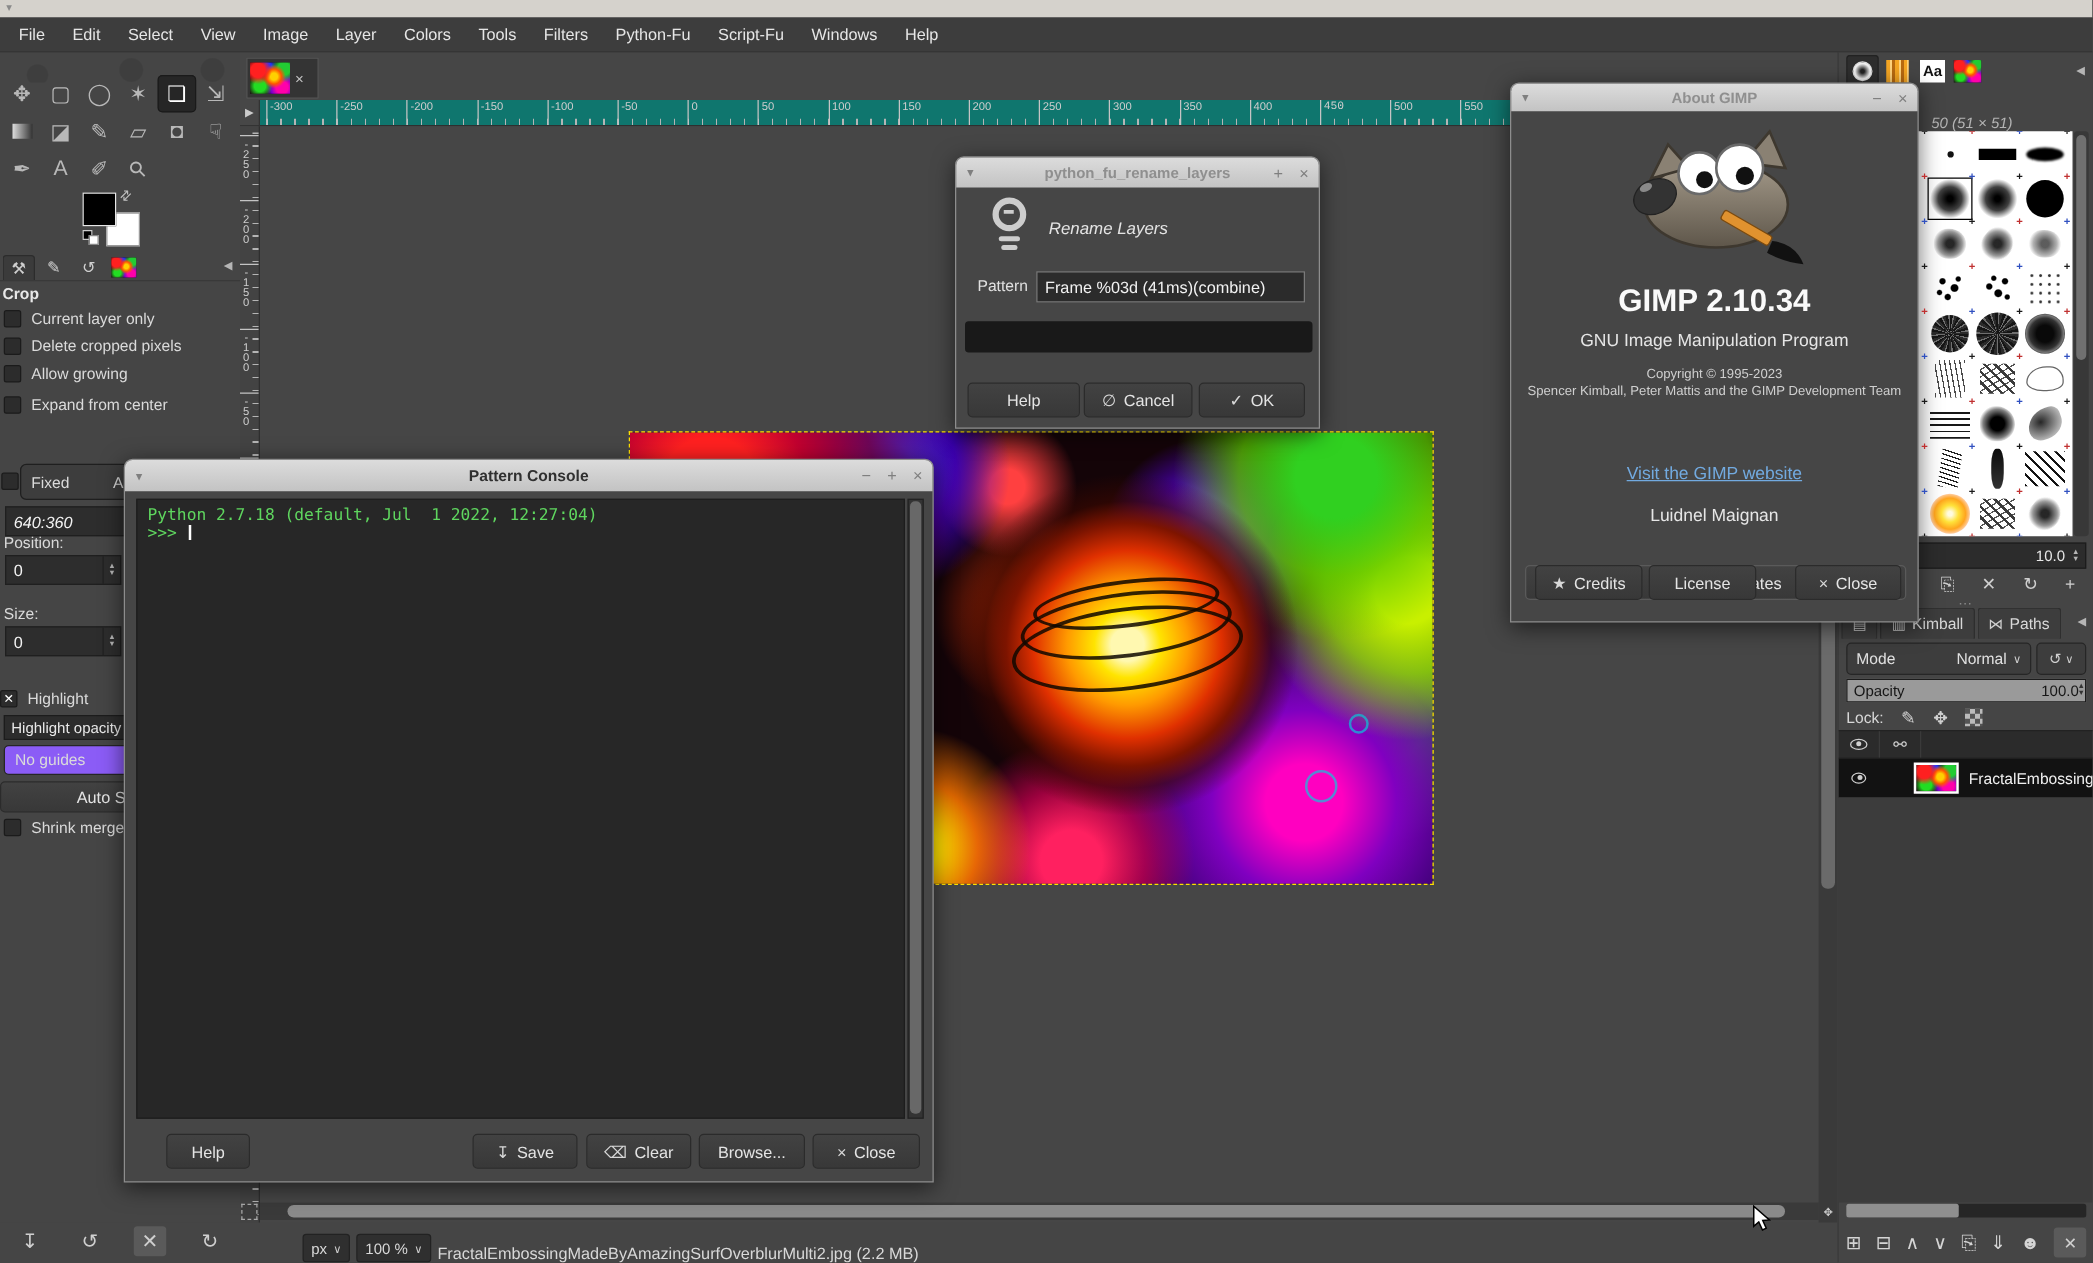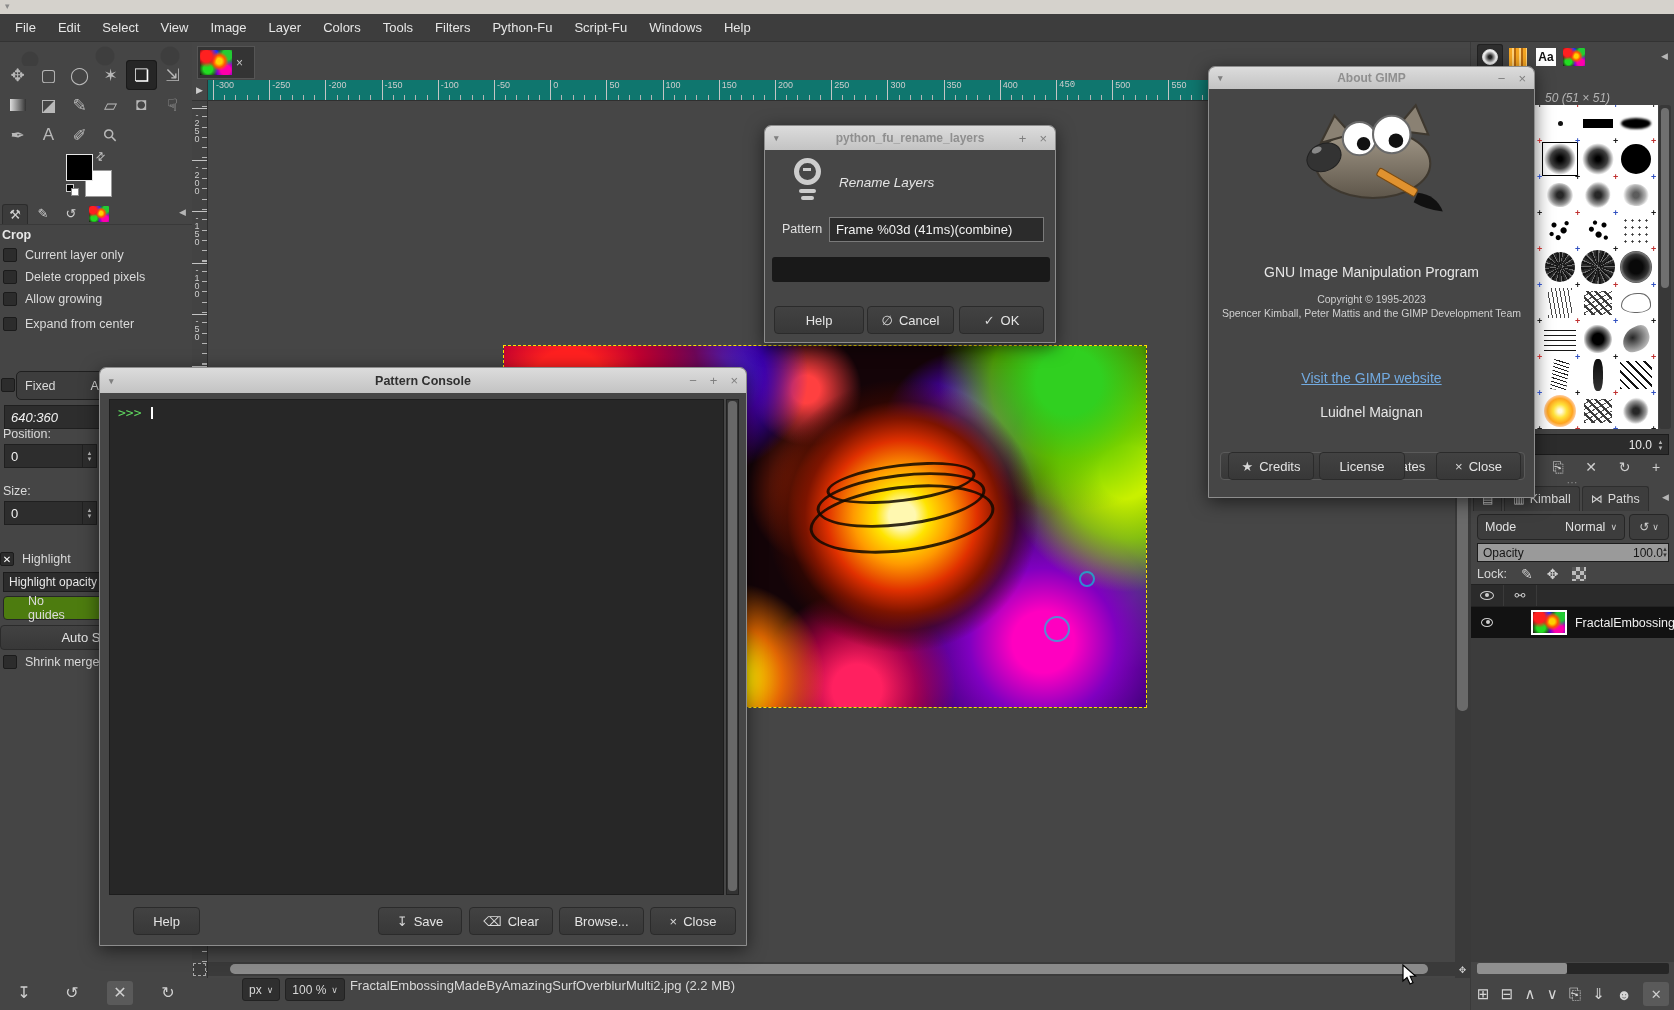--- a/index.html
+++ b/index.html
@@ -42,21 +42,21 @@
   #fixed-cb{position:absolute;left:1px;top:153px}
   .dd-arrow{font-size:9px;color:#cfcfcf}
   .tinput{background:#2d2d2d;border:1px solid #1f1f1f;color:#f2f2f2;display:flex;align-items:center;padding:0 6px;font-size:13px}
   #ratio-input{position:absolute;left:4px;top:180px;width:152px;height:24px;font-style:italic}
   #ratio-swap{position:absolute;left:158px;top:180px;width:26px;height:24px;background:#3a3a3a;border:1px solid #262626;display:flex;align-items:center;justify-content:center;color:#bbb;font-size:11px}
   .spinner{position:absolute;width:93px;height:24px}
   .spinner .tinput{width:100%;height:100%;padding-right:16px}
   .spin-arrows{position:absolute;right:1px;top:1px;width:14px;height:22px;display:flex;flex-direction:column;align-items:center;justify-content:center;color:#b5b5b5;font-size:6px;border-left:1px solid #202020}
   .slider{background:#2c2c2c;border:1px solid #1c1c1c;color:#e8e8e8;display:flex;align-items:center;padding:0 5px;font-size:12px}
   #hl-opacity{position:absolute;left:3px;top:347px;width:107px;height:20px}
-  #guides-dd{position:absolute;left:3px;top:371px;width:104px;height:24px;background:#4d7c0f;border:1px solid #262626;border-radius:4px;display:flex;align-items:center;padding:0 24px}
+  #guides-dd{position:absolute;left:3px;top:371px;width:104px;height:24px;background:#8b5cf6;border:1px solid #262626;border-radius:4px;display:flex;align-items:center;padding:0 8px}
   #auto-shrink{position:absolute;left:0px;top:400px;width:190px;height:25px}
   .gbtn{background:linear-gradient(#424242,#383838);border:1px solid #2b2b2b;border-radius:4px;color:#e4e4e4;font-size:13px;display:flex;align-items:center;justify-content:center;gap:6px;white-space:nowrap}
   #shrink-row{top:430px}
   #toolbox-footer{position:absolute;left:0;top:933px;width:192px;height:35px;display:flex;align-items:center;justify-content:space-around}
   .foot-ic{color:#cfcfcf;font-size:16px;width:26px;height:24px;display:flex;align-items:center;justify-content:center}
   .foot-ic.boxed{background:#5a5a5a;border-radius:3px}
   
   #canvas-region{position:absolute;left:192px;top:42px;width:1278px;height:968px;background:#464646}
   #image-tab{position:absolute;left:5px;top:4px;width:58px;height:33px;background:#343434;border:1px solid #555;display:flex;align-items:center;gap:4px;padding:2px}
   #image-tab .thumb{width:32px;height:25px}
@@ -93,21 +93,21 @@
   .bubble{position:absolute;border:2px solid rgba(0,210,220,.65);border-radius:50%}
   #bub1{left:540px;top:270px;width:26px;height:26px}
   #bub2{left:120px;top:190px;width:20px;height:20px}
   #bub3{left:575px;top:225px;width:16px;height:16px}
   #v-scroll{position:absolute;left:1263px;top:59px;width:15px;height:903px;background:#3a3a3a}
   #v-scroll .thumb{position:absolute;left:2px;top:240px;width:11px;height:370px;background:#6a6a6a;border-radius:5px}
   #h-scroll{position:absolute;left:16px;top:920px;width:1247px;height:14px;background:#3a3a3a}
   #h-scroll .thumb{position:absolute;left:22px;top:2px;width:1198px;height:10px;background:#8a8a8a;border-radius:5px}
   #quickmask{position:absolute;left:1px;top:921px;width:13px;height:13px;border:1px dashed #aaa;background:#3c3c3c}
   #navbtn{position:absolute;left:1264px;top:921px;width:13px;height:13px;color:#ccc;font-size:9px;display:flex;align-items:center;justify-content:center}
-  #statusbar{position:absolute;left:0;top:936px;width:1278px;height:32px;background:#454545;display:flex;align-items:flex-start;gap:5px;padding-left:50px;font-size:13px;color:#d8d8d8}
+  #statusbar{position:absolute;left:0;top:936px;width:1278px;height:32px;background:#454545;display:flex;align-items:flex-end;gap:5px;padding-left:50px;font-size:13px;color:#d8d8d8}
   .sdd{background:#2f2f2f;border:1px solid #222;border-radius:3px;height:23px;display:flex;align-items:center;gap:5px;padding:0 6px;font-size:12px}
   
   #right-panel{position:absolute;left:1470px;top:42px;width:204px;height:968px;background:#454545;border-left:1px solid #3a3a3a}
   #dock-tabs{position:absolute;left:6px;top:2px;display:flex;gap:2px;align-items:center}
   .dtab{width:26px;height:26px;display:flex;align-items:center;justify-content:center;border-radius:3px}
   .dtab.active{background:#2e2e2e;box-shadow:inset 0 0 0 1px #222}
   #tab-brushes .blob{width:16px;height:16px;border-radius:50%;background:radial-gradient(circle,#222 15%,#eee 60%,#fff 100%);border:1px solid #ddd}
   #tab-patterns .pat{width:18px;height:18px;background:repeating-linear-gradient(90deg,#f5a623 0 3px,#ffd27a 3px 5px,#b86a10 5px 7px)}
   #tab-fonts .aa{width:20px;height:18px;background:#fff;color:#111;font-size:12px;font-weight:bold;display:flex;align-items:center;justify-content:center}
   .fractal-mini{background-color:#1a0510;background-image:
@@ -720,20 +720,21 @@
     <span class="wmenu">▾</span>
     <span>Pattern Console</span>
     <span class="ctrls">
       <span>−</span>
       <span>+</span>
       <span>×</span>
     </span>
   </div>
   <div id="console-output">
     <div id="console-lines">
+        <div class="cline">Python 2.7.18 (default, Jul  1 2022, 12:27:04)</div>
       </div>
     <div class="cline"><span>&gt;&gt;&gt;</span> <span id="console-caret"></span></div>
   </div>
   <div id="console-scroll">
       <div class="thumb"></div>
     </div>
   <div class="btnrow">
     <div class="gbtn" id="pc-help">
         <span>Help</span>
       </div>
@@ -808,20 +809,21 @@
     <path d="M106,30 L126,6 L138,34 Z" fill="#8a8173" stroke="#3e382f" stroke-width="2"></path>
     <circle cx="72" cy="38" r="16" fill="#fff" stroke="#6a6a6a" stroke-width="2"></circle>
     <circle cx="103" cy="34" r="18" fill="#fff" stroke="#6a6a6a" stroke-width="2"></circle>
     <circle cx="76" cy="43" r="6.5" fill="#111"></circle>
     <circle cx="107" cy="40" r="7" fill="#111"></circle>
     <ellipse cx="38" cy="56" rx="17" ry="13" fill="#333" stroke="#222" transform="rotate(-25 38 56)"></ellipse>
     <ellipse cx="31" cy="49" rx="5" ry="3" fill="#cfcfcf" opacity=".55" transform="rotate(-25 31 49)"></ellipse>
     <rect x="92" y="66" width="42" height="8" rx="2" fill="#e0922f" stroke="#7a4a10" transform="rotate(30 92 66)"></rect>
     <path d="M128,90 Q146,92 152,108 Q136,106 124,99 Z" fill="#111"></path>
   </svg>
+  <div class="centered" id="about-name">GIMP 2.10.34</div>
   <div class="centered" id="about-sub">GNU Image Manipulation Program</div>
   <div class="centered" id="about-copy">Copyright © 1995-2023</div>
   <div class="centered" id="about-team">Spencer Kimball, Peter Mattis and the GIMP Development Team</div>
   <div class="gbtn" id="check-updates">
       <span class="bic" id="cu-ic">↻</span>
       <span>Check for updates</span>
     </div>
   <div class="centered" id="about-link">Visit the GIMP website</div>
   <div class="centered" id="about-contrib">Luidnel Maignan</div>
   <div class="gbtn" id="ab-credits">

